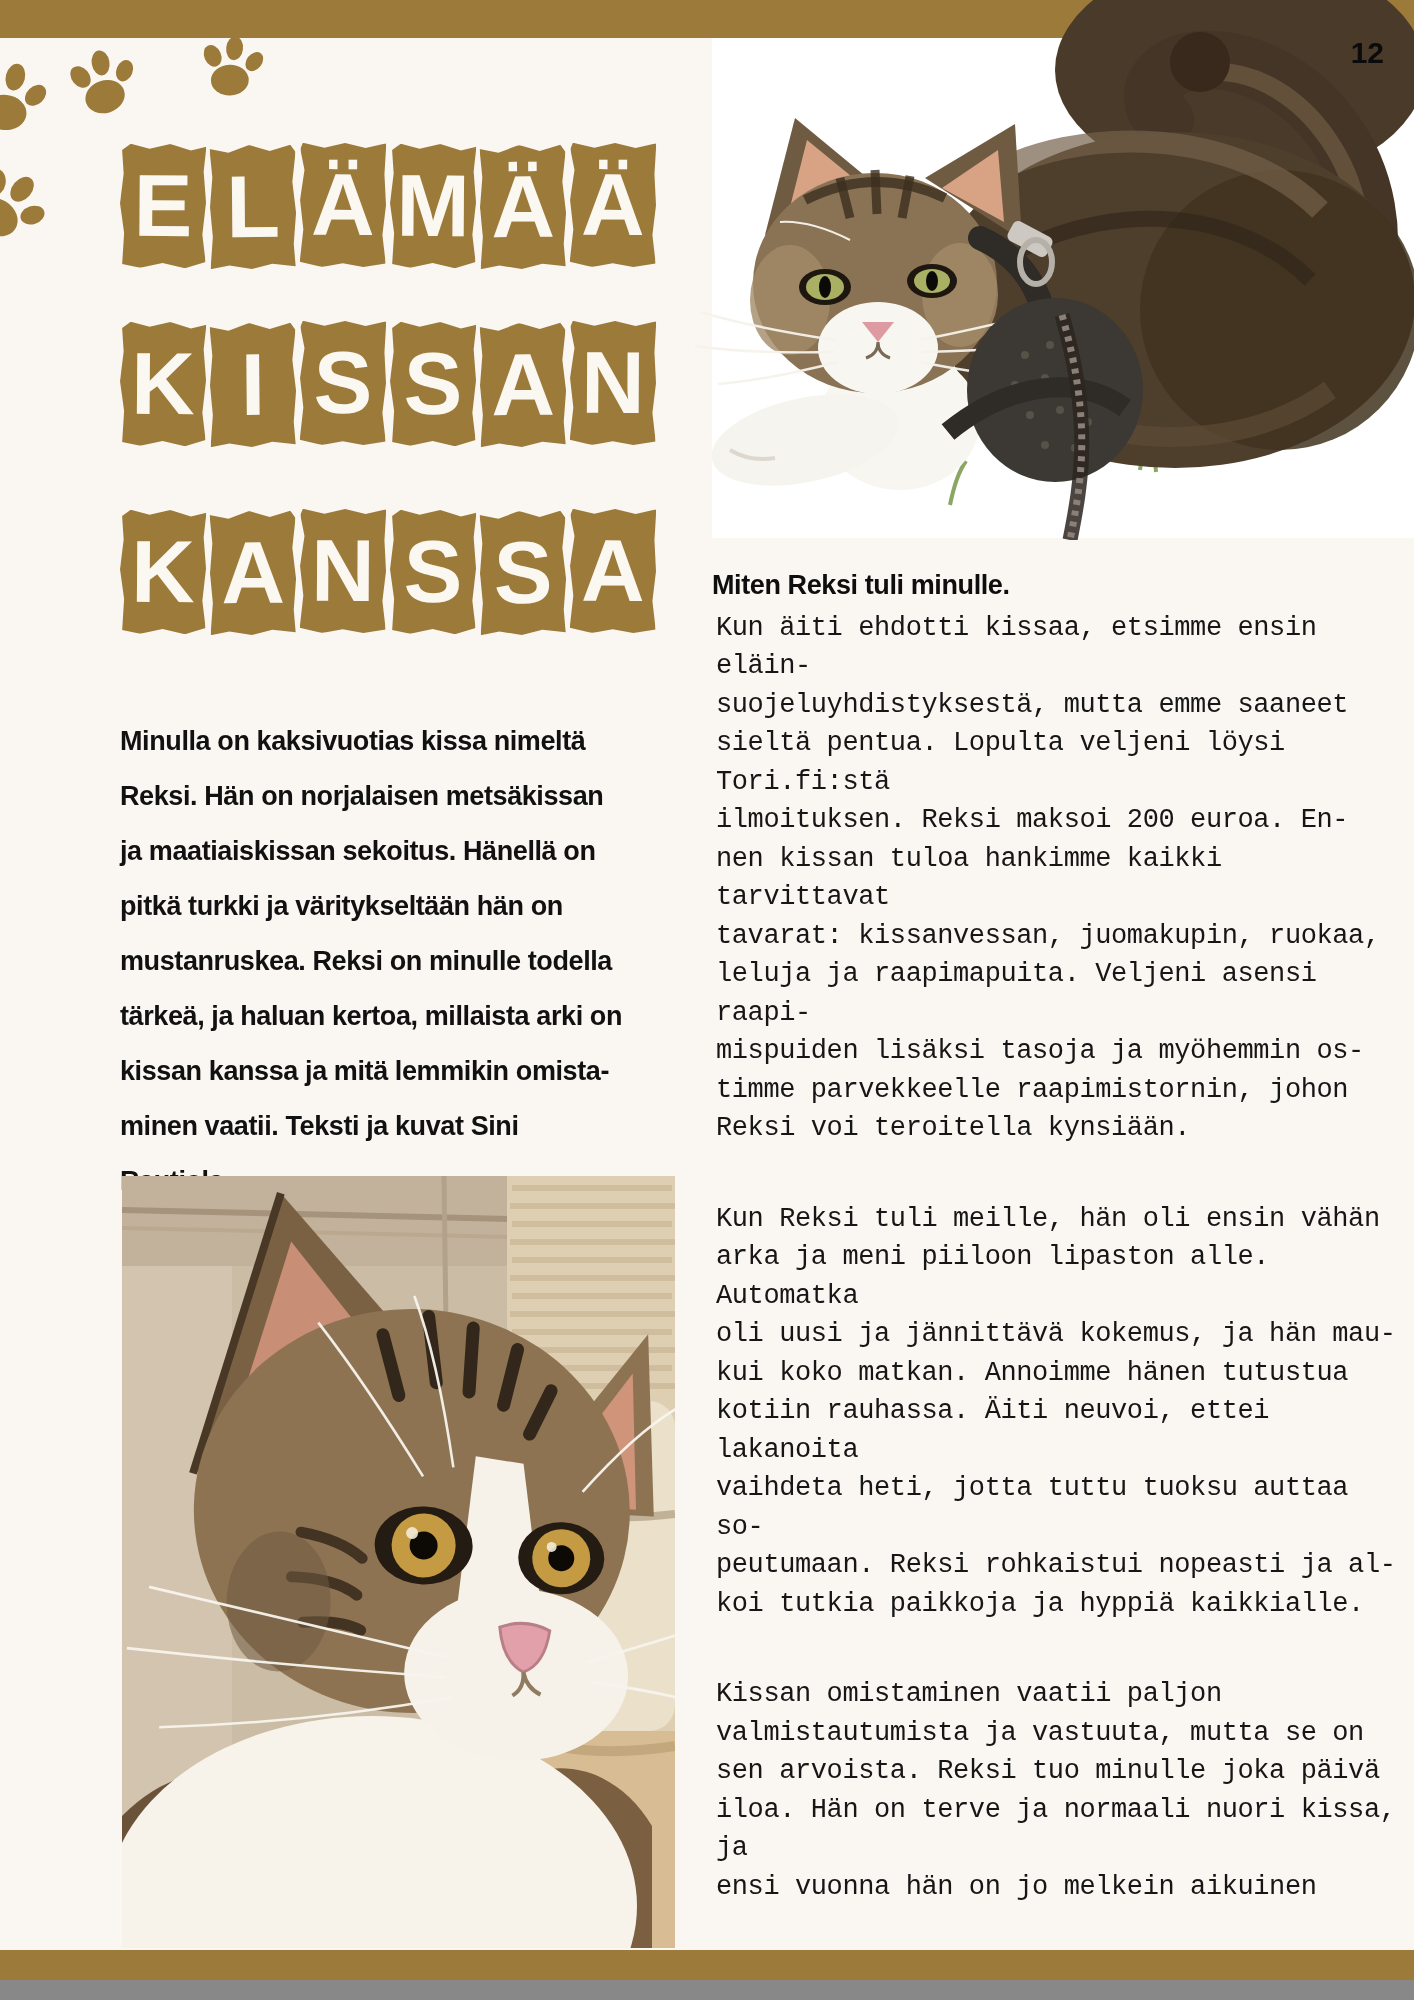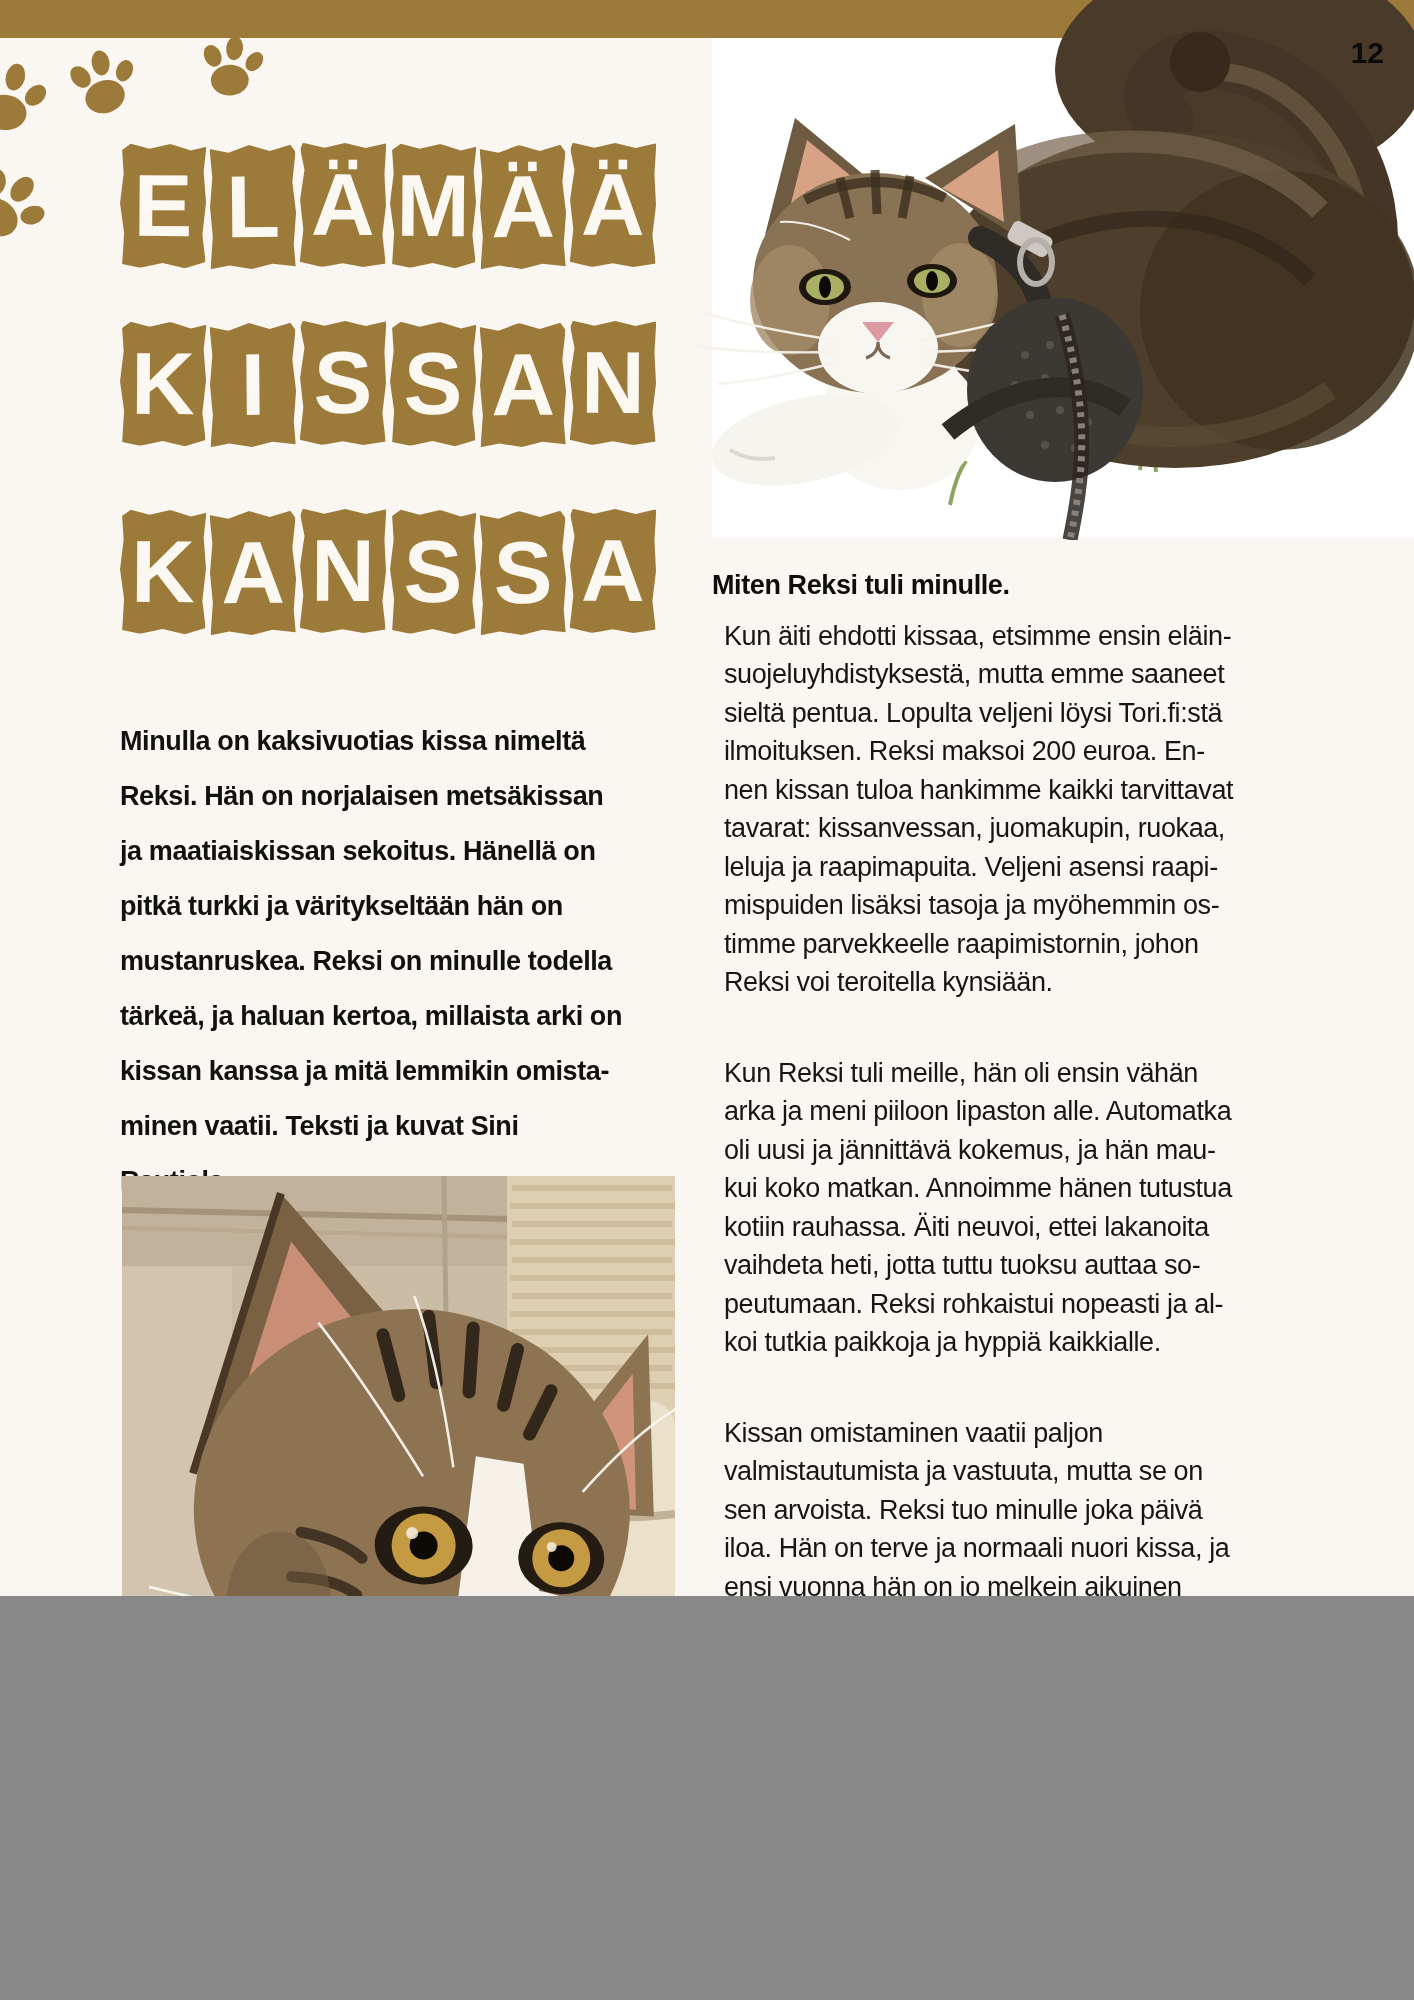--- a/index.html
+++ b/index.html
@@ -1,17 +1,17 @@
 <!DOCTYPE html>
 <html><head>
 <meta charset="utf-8">
 <style>
   html,body{margin:0;padding:0;background:#888;}
   .page{
-    position:relative; width:1414px; height:1596px;
+    position:relative; width:1414px; height:1980px;
     background:#faf6f1; overflow:hidden;
     font-family:"Liberation Sans", sans-serif;
     color:#121212;
   }
   .bar{position:absolute;left:0;width:1414px;background:#9c7a3a;z-index:2;}
   .bar.top{top:0;height:38px;}
   .bar.bottom{top:1950px;height:50px;}
   .paws{position:absolute;left:0;top:0;width:330px;height:280px;z-index:1;}
   .page-number{
     position:absolute;top:36px;right:30px;z-index:6;
@@ -34,21 +34,21 @@
   
   .intro{
     position:absolute;left:120px;top:714px;width:600px;z-index:2;
     font-size:27px;font-weight:700;line-height:55px;letter-spacing:-0.4px;
     white-space:pre-line;color:#111;
   }
   .right-col{position:absolute;left:712px;top:566px;width:700px;z-index:4;
     font-size:27px;line-height:38.5px;letter-spacing:-0.4px;color:#161616;}
   .right-col h3{margin:0;font-size:27px;font-weight:700;line-height:38.5px;color:#0e0e0e;}
   .right-col h3:empty{display:none;}
-  .right-col p{margin:12px;white-space:pre-line;}
+  .right-col p{margin:4px;white-space:pre-line;font-family:Liberation Mono, monospace;}
   .section + .section{margin-top:52px;}
   
   .photo-top{position:absolute;left:600px;top:0;width:814px;height:540px;z-index:3;}
   .photo-left{position:absolute;left:122px;top:1176px;width:553px;height:772px;z-index:2;}
   .photo-left svg,.photo-top svg{display:block;}
 </style>
 </head>
 <body>
 
 <div class="page">

